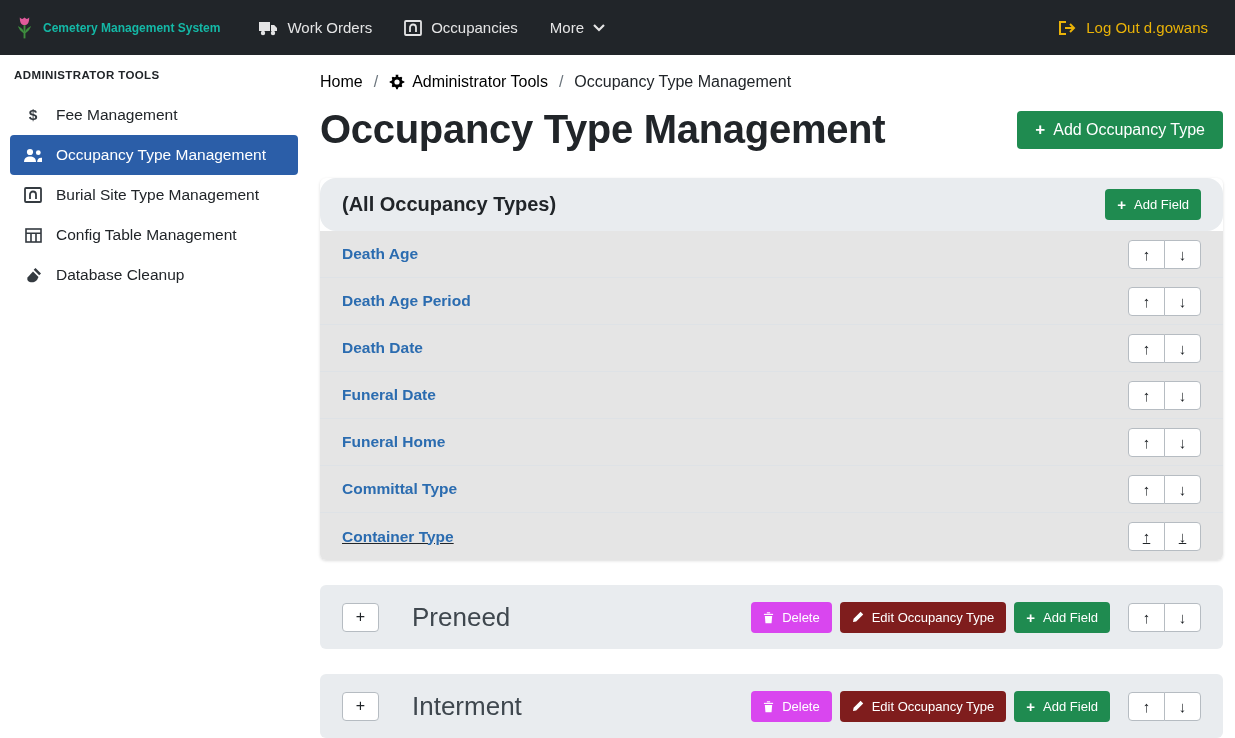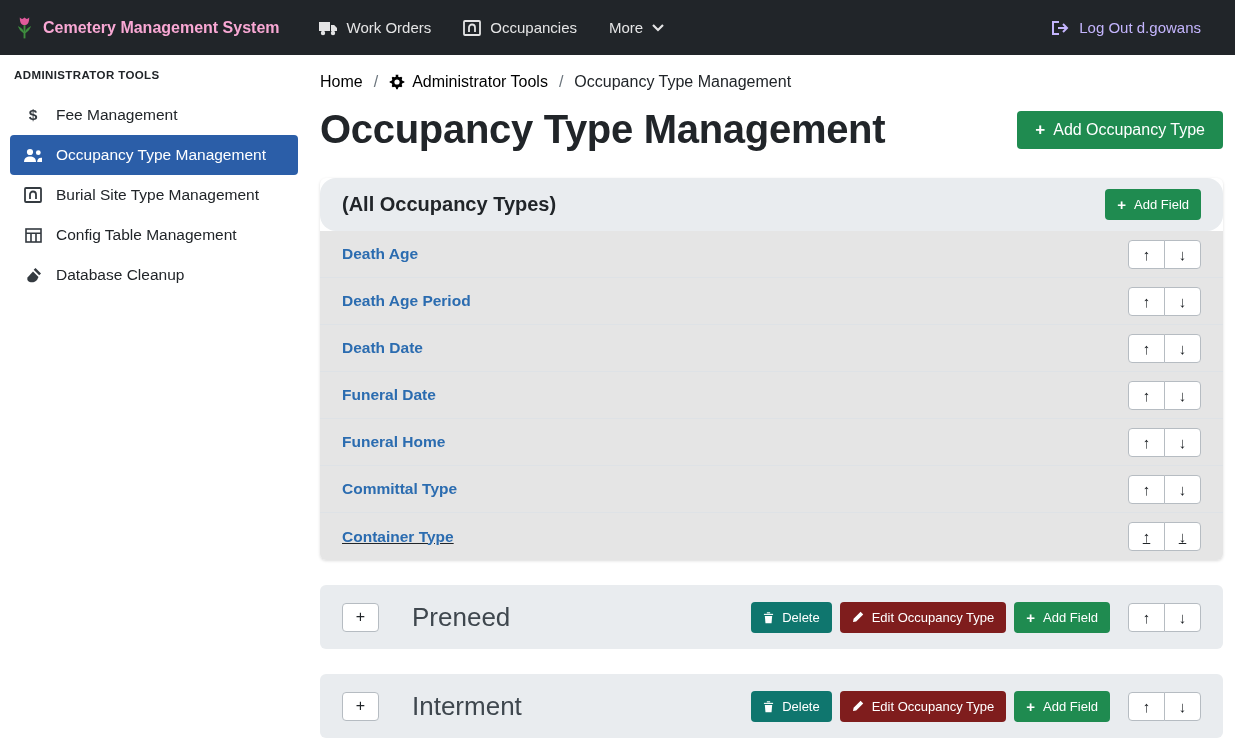--- a/index.html
+++ b/index.html
@@ -5,24 +5,24 @@
   * { box-sizing: border-box; margin: 0; padding: 0; }
   html, body {
     width: 1235px; height: 738px; overflow: hidden;
     background: #fff;
     font-family: "Liberation Sans", sans-serif;
     color: #212529;
   }
 
   
   .navbar { height: 55px; background: #212529; display: flex; align-items: center; padding: 0 16px; }
-  .brand { display: flex; align-items: center; gap: 10px; color: #f9a8d4; font-weight: 700; font-size: 16px; margin-right: 22px; cursor: pointer; }
+  .brand { display: flex; align-items: center; gap: 10px; color: #14b8a6; font-weight: 700; font-size: 12px; margin-right: 22px; cursor: pointer; }
   .nav-link { display: flex; align-items: center; gap: 9px; color: rgba(255,255,255,.88); font-size: 15px; text-decoration: none; margin: 0 16px; cursor: pointer; }
   .nav-links { display: flex; align-items: center; }
-  .logout { margin-left: auto; margin-right: 18px; color: #c4b5fd; }
+  .logout { margin-left: auto; margin-right: 11px; color: #eab308; }
 
   
   .layout { display: flex; height: 683px; }
   .sidebar { width: 308px; flex-shrink: 0; padding: 12px 10px; }
   .sidebar-header { font-size: 11.5px; font-weight: 700; letter-spacing: .4px; text-transform: uppercase; color: #212529; padding: 2px 4px 14px; }
   .side-item { height: 40px; display: flex; align-items: center; gap: 13px; padding: 0 13px; font-size: 15.5px; color: #212529; border-radius: 4px; cursor: pointer; }
   .side-item .icn { width: 20px; display: flex; justify-content: center; align-items: center; color: #343a40; font-weight: 700; }
   .side-item.active { background: #2b5ea8; color: #fff; }
   .side-item.active .icn { color: #fff; }
 
@@ -34,21 +34,21 @@
   .crumb-sep { color: #6c757d; }
   .crumb-current { color: #212529; }
 
   
   .title-row { display: flex; align-items: center; justify-content: space-between; margin-top: 16px; }
   h1 { font-size: 40px; font-weight: 600; color: #212529; letter-spacing: -0.3px; }
 
   
   .btn { display: inline-flex; align-items: center; gap: 8px; border: none; border-radius: 4px; color: #fff; cursor: pointer; font-family: inherit; white-space: nowrap; }
   .btn-green { background: #1f8b50; }
-  .btn-red { background: #0f766e; }
+  .btn-red { background: #d946ef; }
   .btn-teal { background: #7f1d1d; }
   .btn-lg { font-size: 16px; padding: 10px 18px; }
   .btn-sm { font-size: 13px; padding: 8px 12px; }
   .plus { font-weight: 700; font-size: 15px; line-height: 1; }
   .btn-lg .plus { font-size: 17px; }
 
   
   .card { margin-top: 26px; border-radius: 6px; box-shadow: 0 1px 3px rgba(0,0,0,.14); overflow: hidden; }
   .card-header { background: #e9ecef; display: flex; align-items: center; justify-content: space-between; padding: 11px 22px; border-radius: 16px; }
   .card-title { font-size: 20px; font-weight: 600; color: #212529; }

